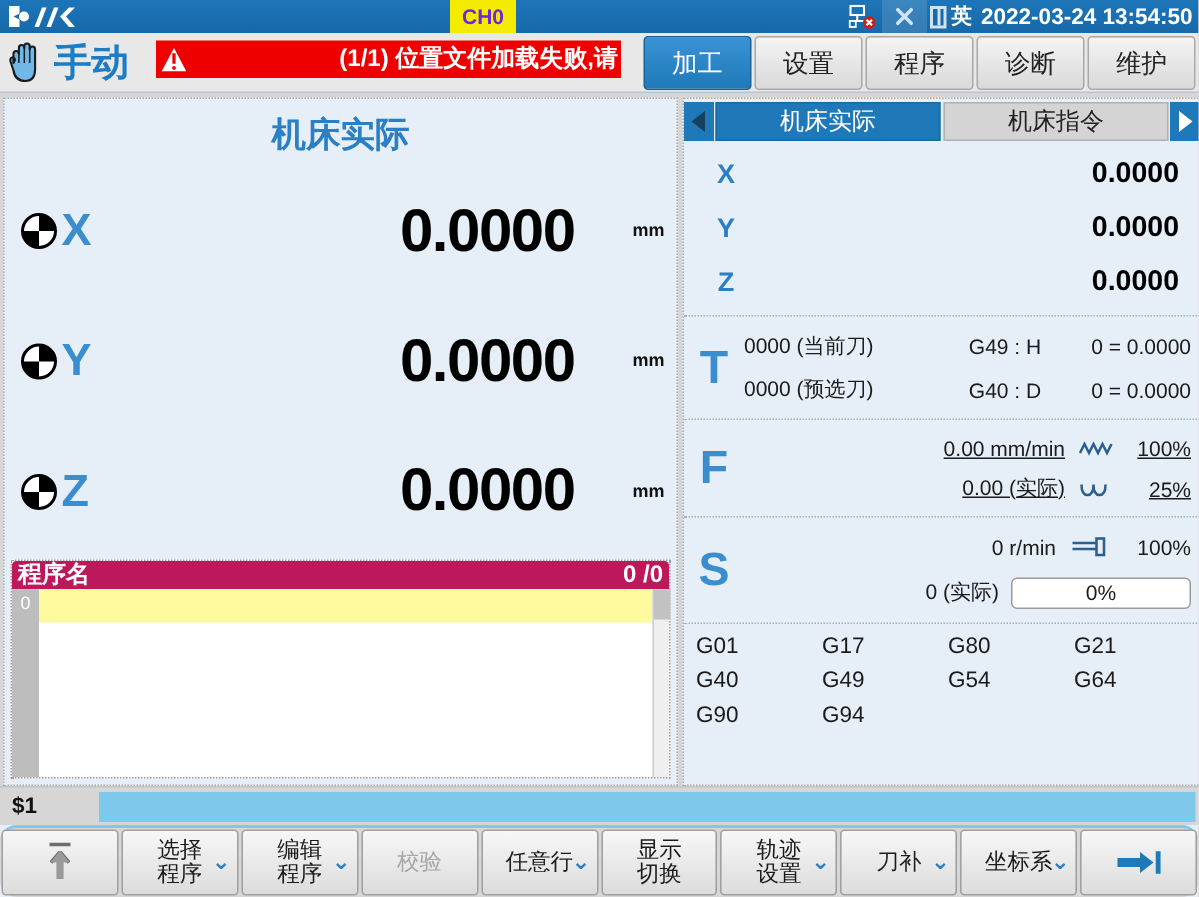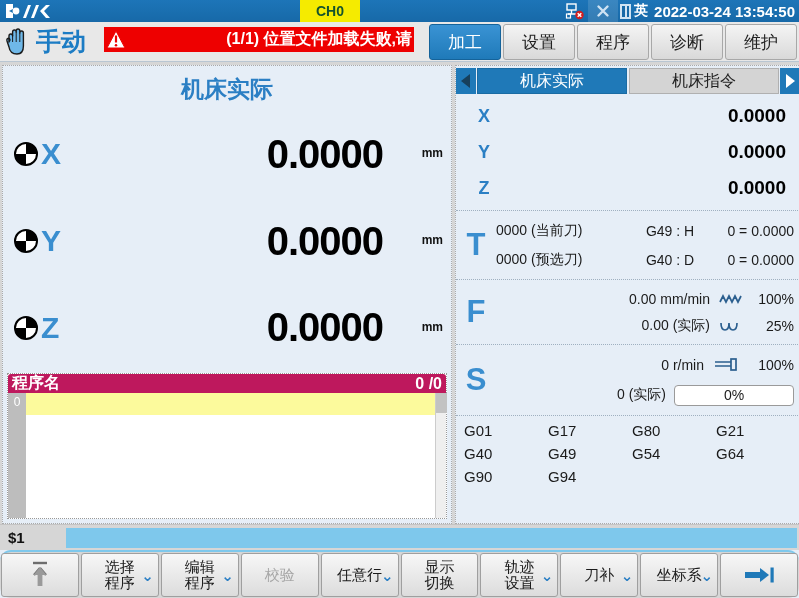--- a/index.html
+++ b/index.html
@@ -26,23 +26,23 @@
   }
   .logo {
     width: 62px; height: 22px;
     display: flex; align-items: center;
     padding-left: 4px;
     position: relative;
   }
   .logo svg { display:block; }
   .ch-badge {
     position: absolute; left: 300px; top: 0;
-    width: 60px; height: 22px;
+    width: 44px; height: 22px;
     background: #f5eb00;
-    color: #14532d;
+    color: #6d28d9;
     font-size: 14px; font-weight: bold;
     display: flex; align-items: center; justify-content: center;
   }
   .tb-right {
     position: absolute; right: 0; top: 0; height: 22px;
     display: flex; align-items: center; gap: 0px;
   }
   .tb-icon { width: 26px; height: 22px; display:flex; align-items:center; justify-content:center; }
   .tb-close {
     width: 30px; height: 22px; display:flex; align-items:center; justify-content:center;
@@ -226,21 +226,21 @@
     width: 40px; flex: 0 0 40px; text-align: center;
     font-size: 31px; font-weight: bold; color: #3a8ecf;
     display:flex; align-items:center; justify-content:center;
   }
   .sect-body { flex: 1 1 auto; }
   .trow { display: flex; align-items:center; height: 29px; font-size: 14px; color: #1b1b1b; }
   .t-c1 { width: 130px; flex: 0 0 130px; }
   .t-c2 { width: 88px; flex: 0 0 88px; text-align:center; }
   .t-c3 { flex: 1 1 auto; text-align: right; padding-right: 6px; }
 
-  .frow { display:flex; align-items:center; justify-content:flex-end; height:27px; font-size:14px; color:#1b1b1b; gap:8px; padding-right:6px;}
+  .frow { display:flex; align-items:center; justify-content:flex-end; height:27px; font-size:14px; color:#1b1b1b; gap:8px; padding-right:6px;text-decoration:underline;}
   .frow .fv { min-width: 118px; text-align:right; }
   .frow .fi { width: 26px; display:flex; align-items:center; justify-content:center;}
   .frow .fp { width: 42px; text-align:right; }
 
   .srow { display:flex; align-items:center; justify-content:flex-end; height:30px; font-size:14px; color:#1b1b1b; gap:8px; padding-right:6px;}
   .srow .sv { min-width: 100px; text-align:right; }
   .srow .si { width: 30px; display:flex; align-items:center; justify-content:center;}
   .srow .sp { width: 44px; text-align:right; }
   .progbox {
     width: 120px; height: 21px; border: 1px solid #9a9a9a; border-radius: 4px;

